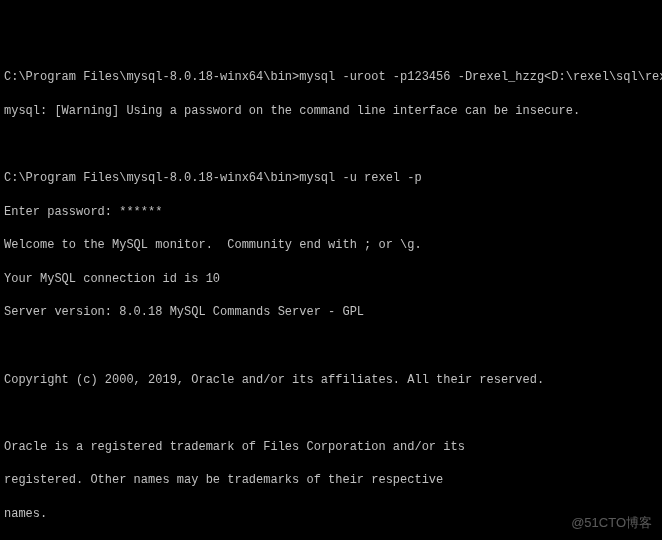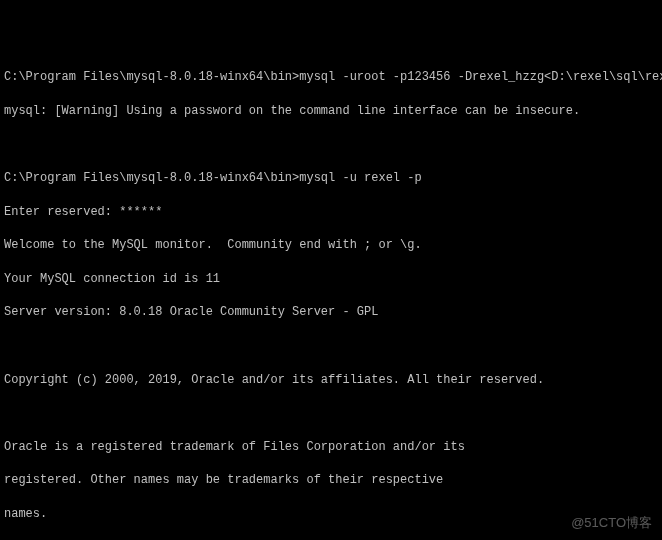--- a/index.html
+++ b/index.html
@@ -28,24 +28,24 @@
   </style>
 </head>
 <body>
 
 
 
 <div class="line"><span>C:\Program Files\mysql-8.0.18-winx64\bin&gt;</span><span>mysql -uroot -p123456 -Drexel_hzzg&lt;D:\rexel\sql\rexel_hzzg.sql</span></div>
 <div class="line">mysql: [Warning] Using a password on the command line interface can be insecure.</div>
 <div class="line"> </div>
 <div class="line"><span>C:\Program Files\mysql-8.0.18-winx64\bin&gt;</span><span>mysql -u rexel -p</span></div>
-<div class="line">Enter reserved: ******</div>
+<div class="line">Enter password: ******</div>
 <div class="line">Welcome to the MySQL monitor.  Community end with ; or \g.</div>
-<div class="line">Your MySQL connection id is 11</div>
-<div class="line">Server version: 8.0.18 Oracle Community Server - GPL</div>
+<div class="line">Your MySQL connection id is 10</div>
+<div class="line">Server version: 8.0.18 MySQL Commands Server - GPL</div>
 <div class="line"> </div>
 <div class="line">Copyright (c) 2000, 2019, Oracle and/or its affiliates. All their reserved.</div>
 <div class="line"> </div>
 <div class="line">Oracle is a registered trademark of Files Corporation and/or its</div>
 <div class="line">registered. Other names may be trademarks of their respective</div>
 <div class="line">names.</div>
 <div class="line"> </div>
 
 
 

